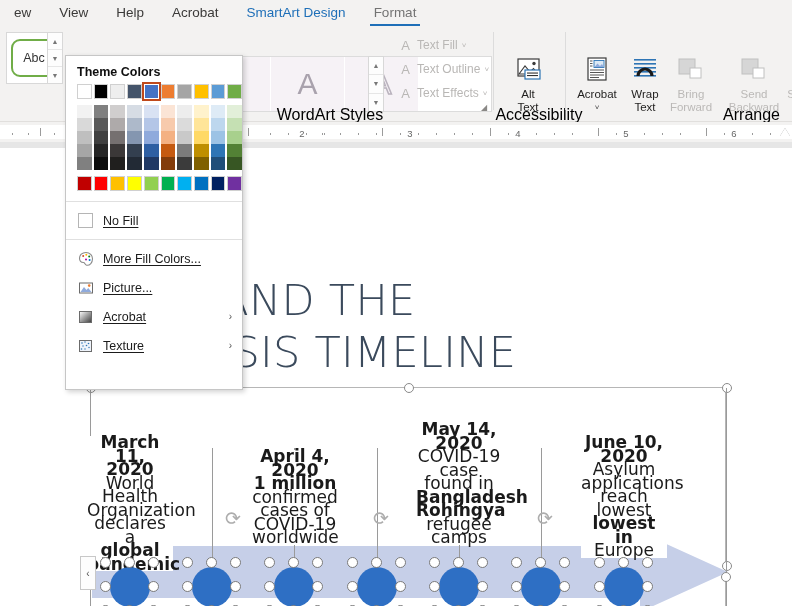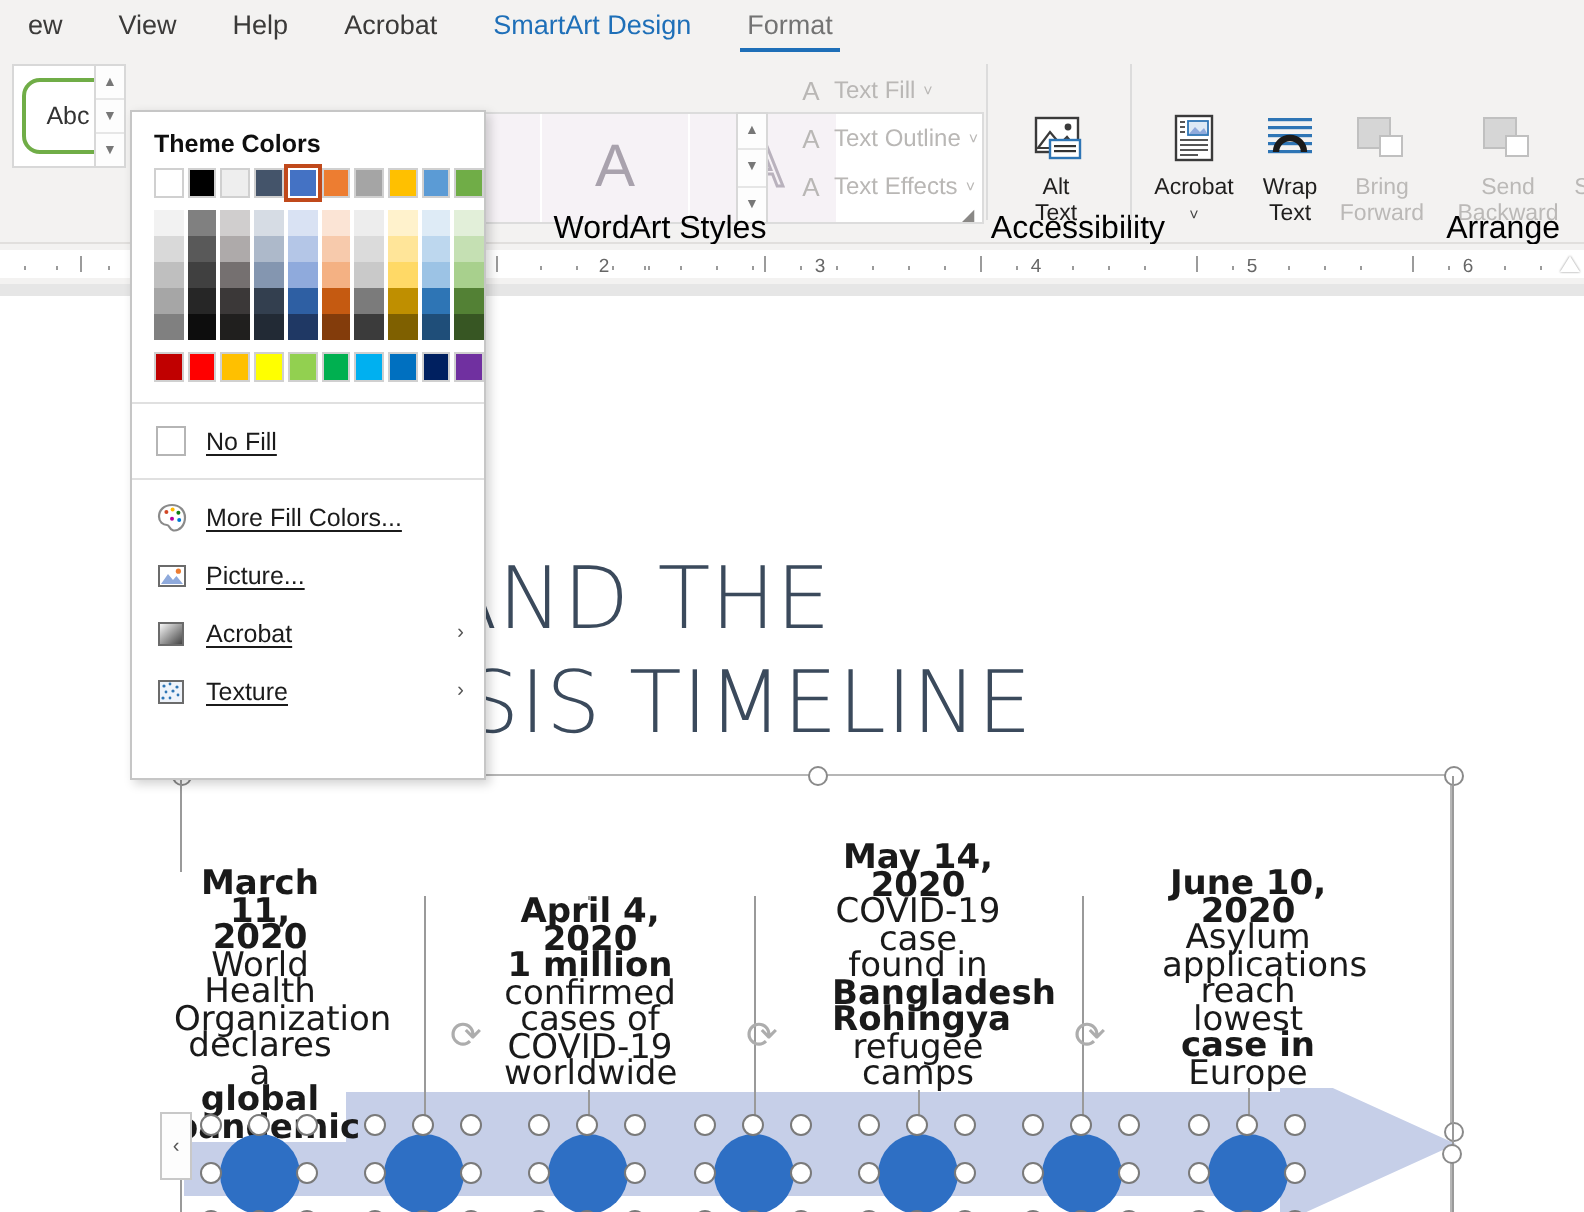--- a/index.html
+++ b/index.html
@@ -476,21 +476,21 @@
         <div>refugee</div>
         <div>camps</div>
       </div>
 
       <div class="tl-label" style="left:581px; top:288px;">
         <div style="font-weight:700;">June 10,</div>
         <div style="font-weight:700;">2020</div>
         <div>Asylum</div>
         <div>applications</div>
         <div>reach lowest</div>
-        <div style="font-weight:700;">case in</div>
+        <div style="font-weight:700;">lowest in</div>
         <div>Europe</div>
       </div>
 
       <div class="node" style="left:103px; top:412px;">
         <div class="circle"></div>
         <div class="nh" style="left:-3px;  top:-3px;"></div>
           <div class="nh" style="left:21px; top:-3px;"></div>
           <div class="nh" style="left:45px; top:-3px;"></div>
         <div class="nh" style="left:-3px;  top:21px;"></div>
           <div class="nh" style="left:45px; top:21px;"></div>

